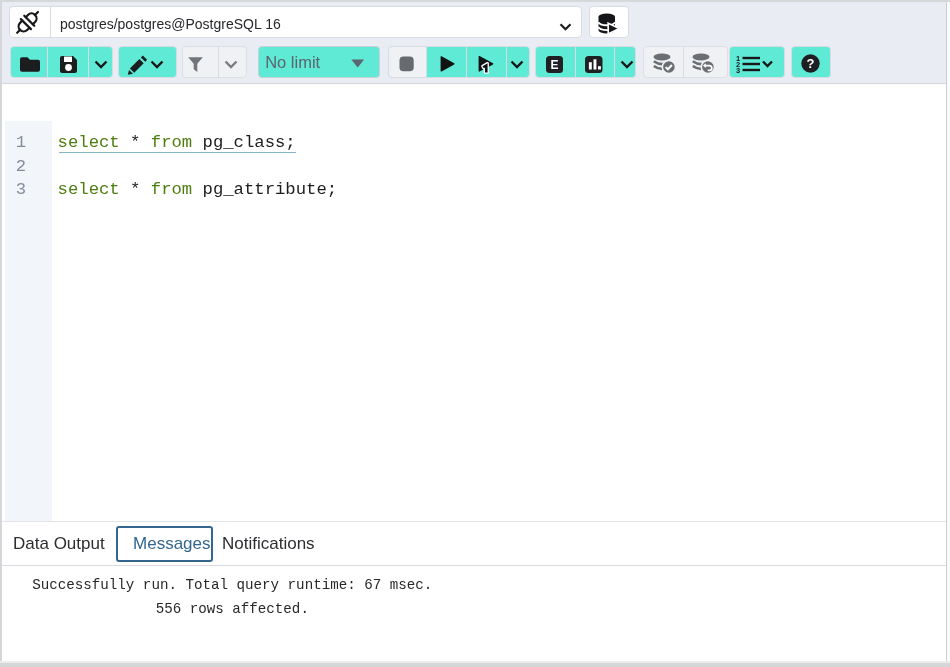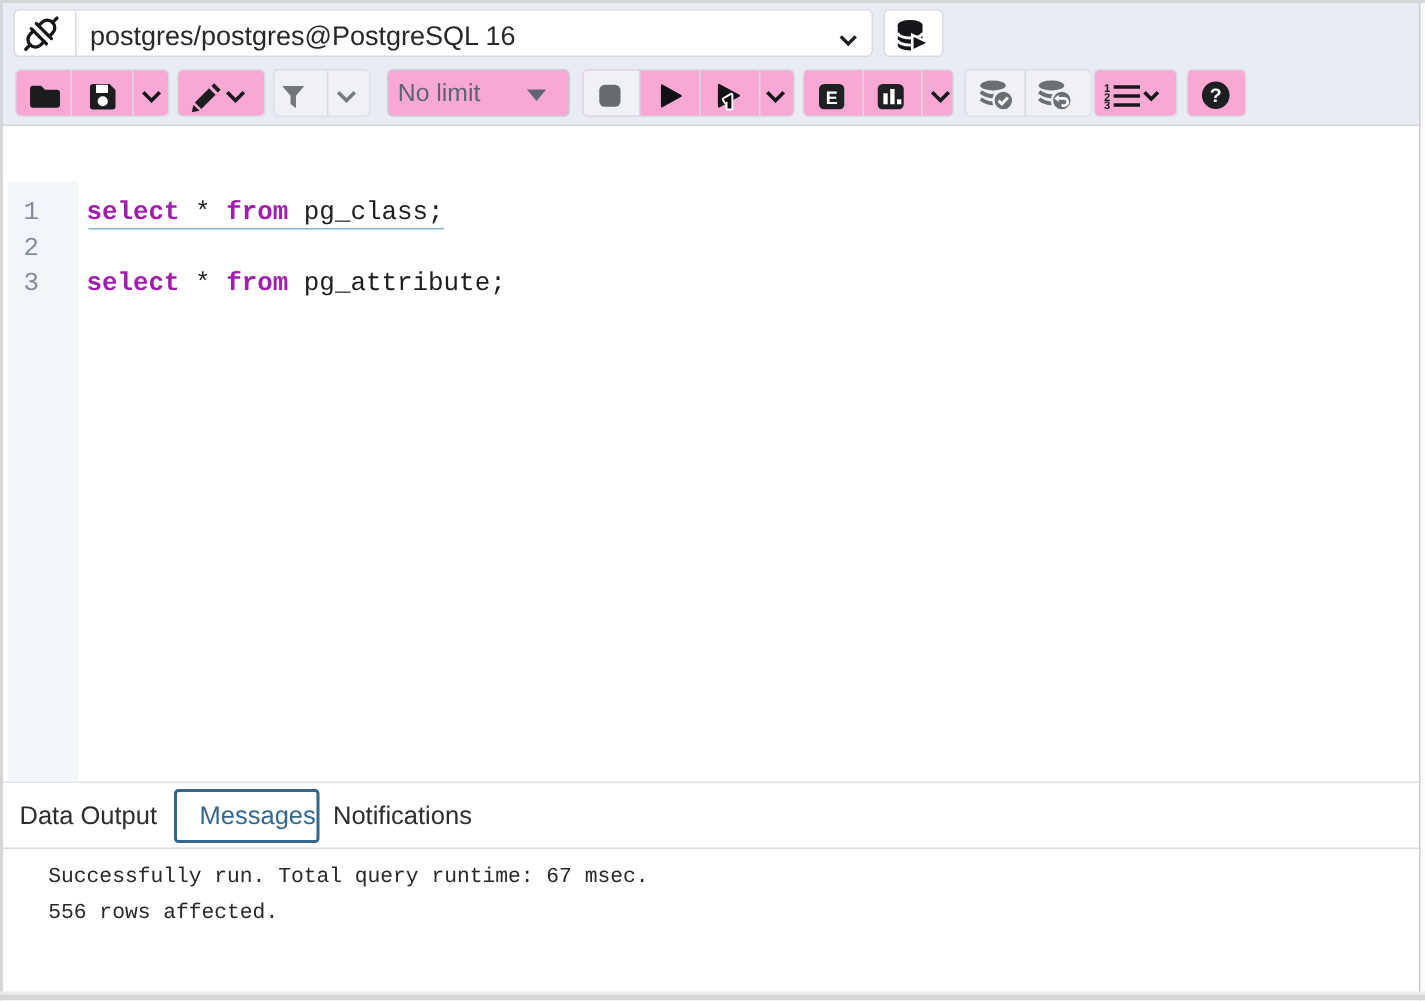--- a/index.html
+++ b/index.html
@@ -6,46 +6,46 @@
 html,body { width:950px; height:667px; overflow:hidden; background:#fff; }
 body { font-family:"Liberation Sans", sans-serif; position:relative; }
 .abs { position:absolute; }
 svg { display:block; }
 
 #frame { position:absolute; inset:0; background:#fff; }
 #topbar { position:absolute; left:0px; top:2px; width:948px; height:82px; background:#e9edf3; border-bottom:1px solid #d3d7dd; }
 
 #conn { position:absolute; left:9px; top:4px; width:573px; height:32px; background:#fff; border:1px solid #d8dce2; border-radius:4px; }
 #conn .cell-div { position:absolute; left:40px; top:0; width:1px; height:31px; background:#d8dce2; }
-#conntext { position:absolute; left:50px; top:2.5px; height:28px; line-height:28px; font-size:18px; color:#26282b; }
+#conntext { position:absolute; left:50px; top:2.5px; height:28px; line-height:28px; font-size:14px; color:#26282b; }
 #connbtn2 { position:absolute; left:588.5px; top:4px; width:40px; height:32px; background:#fff; border:1px solid #d8dce2; border-radius:4px; }
 
-.grp { position:absolute; top:44px; height:31.5px; background:#f9a8d4; border:1px solid #d8dce2; border-radius:4px; }
+.grp { position:absolute; top:44px; height:31.5px; background:#5eead4; border:1px solid #d8dce2; border-radius:4px; }
 .grp.dis { background:#f0f1f4; border-color:#dcdfe4; }
 .vdiv { position:absolute; top:0; width:1px; height:29.5px; background:#d8dce2; }
 
 #tabbar1 { position:absolute; left:2px; top:84px; width:944px; height:37px; background:#fff; border-bottom:1px solid #e9ebee; }
 .tab1 { position:absolute; top:0; height:37px; line-height:36px; font-size:16.2px; color:#2f3236; }
 #tab-query { left:13px; color:#33678e; }
 #tab-qh { left:75.6px; }
 #qind { position:absolute; left:4px; top:35px; width:61.5px; height:3.2px; background:#33678e; }
 
 #editor { position:absolute; left:2px; top:121px; width:944px; height:401px; background:#fff; border-bottom:1px solid #e2e4e8; }
 #gutter { position:absolute; left:2.5px; top:0; width:47px; height:400px; background:#f2f5f9; }
 .lnum { position:absolute; left:0; width:24px; text-align:right; font-family:"Liberation Mono",monospace; font-size:17.25px; line-height:23.7px; color:#858d9c; }
 .codeline { position:absolute; left:55.6px; font-family:"Liberation Mono",monospace; font-size:17.25px; line-height:23.7px; color:#1c1d1f; white-space:pre; }
-.kw { color:#a21caf; font-weight:bold; }
+.kw { color:#4d7c0f; font-weight:normal; }
 #uline { position:absolute; left:57.3px; top:31px; width:237px; height:1px; background:#85b5cb; }
 
 #tabbar2 { position:absolute; left:2px; top:523px; width:944px; height:43px; background:#fff; border-bottom:1px solid #d8dadd;padding-left:12px; }
 .tab2 { position:absolute; top:0; height:43px; line-height:42px; font-size:17px; color:#2b2d30; }
 #msgbox { position:absolute; left:113.5px; top:2.5px; width:97px; height:36px; border:2px solid #33678e; border-radius:3px; text-align:right; }
 #msgbox span { font-size:17px; line-height:32px; color:#33678e; }
 
-#messages { position:absolute; left:2px; top:567px; width:944px; height:69px; background:#fff; }
+#messages { position:absolute; left:2px; top:567px; width:944px; height:69px; background:#fff;text-align:center; }
 #messages pre { position:absolute; left:30.2px; top:7px; font-family:"Liberation Mono",monospace; font-size:14.2px; line-height:23.7px; color:#27282a; }
 
 #bleft { position:absolute; left:0; top:0; width:2px; height:667px; background:#d4d6d9; }
 #bright { position:absolute; left:946px; top:0; width:4px; height:667px; background:#fbfbfc; border-left:1px solid #cbced2; }
 #btop { position:absolute; left:0; top:0; width:950px; height:2px; background:#d6d7d9; }
 #bbot1 { position:absolute; left:0; top:661px; width:950px; height:2px; background:#ececec; }
 #bbot2 { position:absolute; left:0; top:663px; width:950px; height:4px; background:#d5d6d8; }
 </style>
 </head>
 <body>

